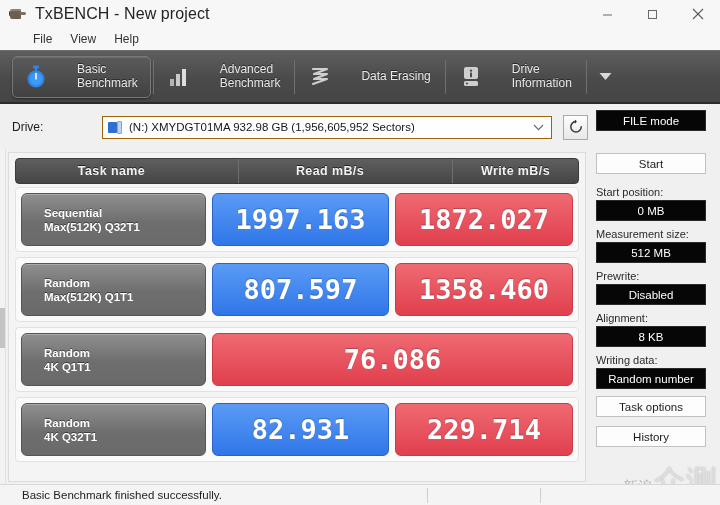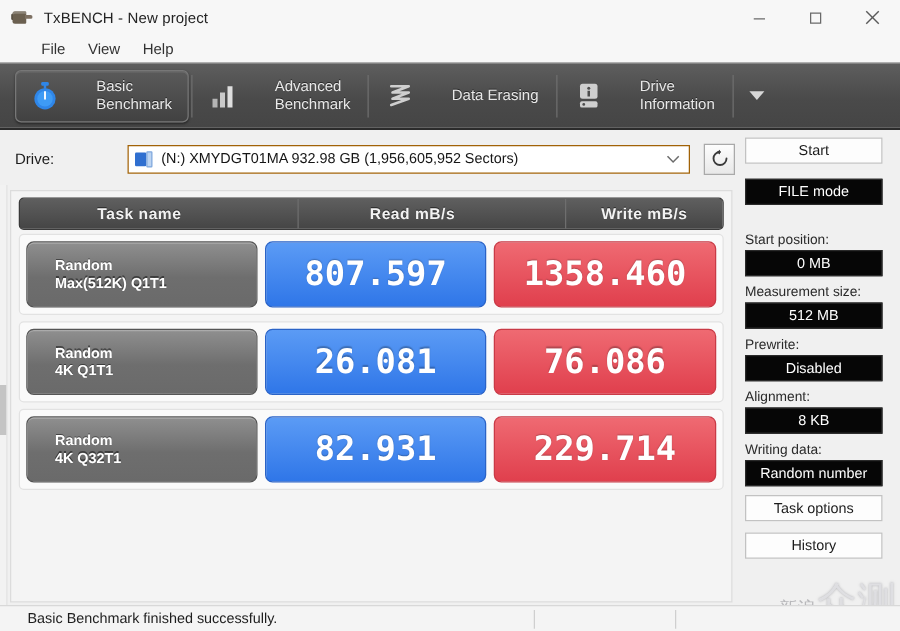--- a/index.html
+++ b/index.html
@@ -65,21 +65,21 @@
     border-radius: 0 2px 2px 0;
   }
   .app-icon .plug-pin {
     position: absolute;
     left: 0px; top: 5px;
     width: 3px; height: 5px;
     background: #4b4336;
     border-radius: 1px;
   }
   .window-title {
-    font-size: 12px;
+    font-size: 16px;
     color: #242424;
     white-space: nowrap;
     letter-spacing: .1px;
   }
   .win-buttons {
     display: flex;
     height: 28px;
     flex: 0 0 auto;
   }
   .win-btn {
@@ -595,58 +595,65 @@
   </div>
 
   <div class="results-panel">
 
     <div class="results-header">
       <div class="hdr-cell task">Task name</div>
       <div class="hdr-cell read">Read mB/s</div>
       <div class="hdr-cell write">Write mB/s</div>
     </div>
 
+    <div class="result-row">
+      <div class="task-chip">
+        <span class="task-name">Sequential
+Max(512K) Q32T1</span>
+      </div>
+      <div class="value-chip read">1997.163</div>
+      <div class="value-chip write">1872.027</div>
+    </div>
 
     <div class="result-row">
       <div class="task-chip">
         <span class="task-name">Random
 Max(512K) Q1T1</span>
       </div>
       <div class="value-chip read">807.597</div>
       <div class="value-chip write">1358.460</div>
     </div>
 
     <div class="result-row">
       <div class="task-chip">
         <span class="task-name">Random
 4K Q1T1</span>
       </div>
-      <div class="value-chip read">26.081</div>
       <div class="value-chip write">76.086</div>
     </div>
 
     <div class="result-row">
       <div class="task-chip">
         <span class="task-name">Random
 4K Q32T1</span>
       </div>
       <div class="value-chip read">82.931</div>
       <div class="value-chip write">229.714</div>
     </div>
 
   </div>
 
   <div class="sidebar">
 
+    <div class="side-group" style="margin-bottom:22px;">
+      <div class="side-dark-btn">FILE mode</div>
+    </div>
+
     <div class="side-group" style="margin-bottom:12px;">
       <div class="side-light-btn">Start</div>
-    </div>
-
-    <div class="side-group" style="margin-bottom:22px;">
-      <div class="side-dark-btn">FILE mode</div>
     </div>
 
     <div class="side-group">
       <div class="side-caption">Start position:</div>
       <div class="side-dark-btn">0 MB</div>
     </div>
 
     <div class="side-group">
       <div class="side-caption">Measurement size:</div>
       <div class="side-dark-btn">512 MB</div>

